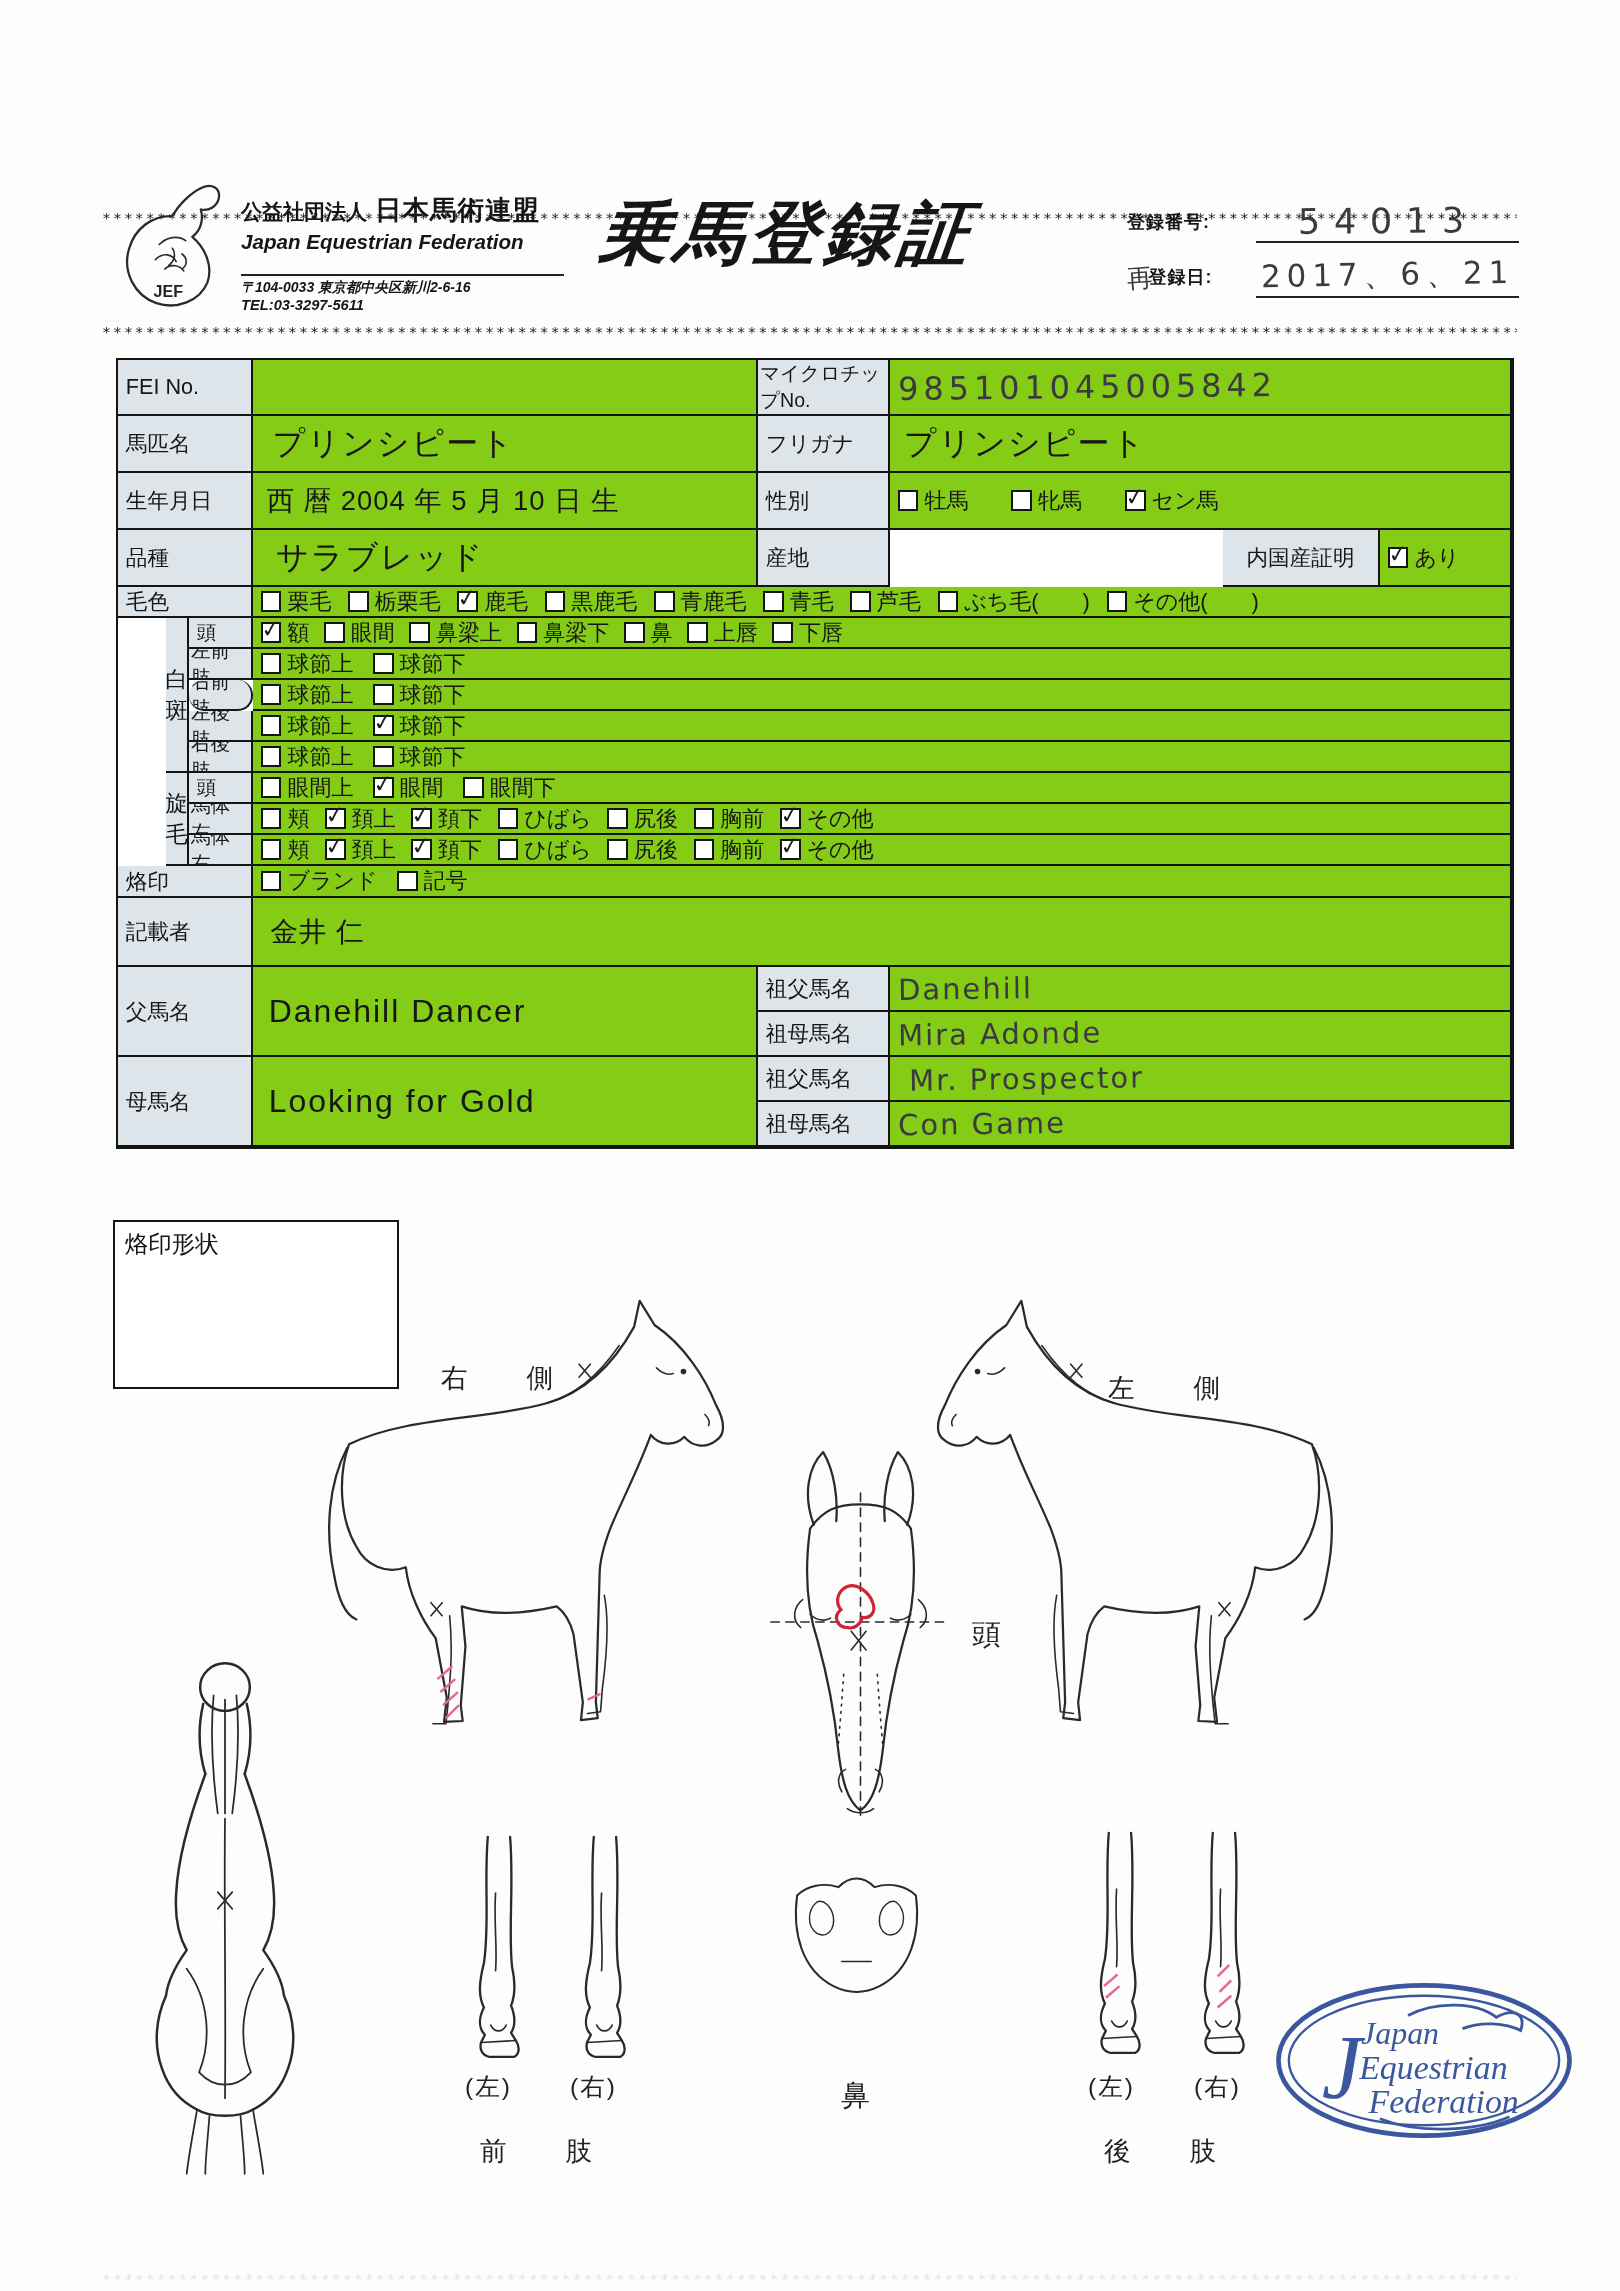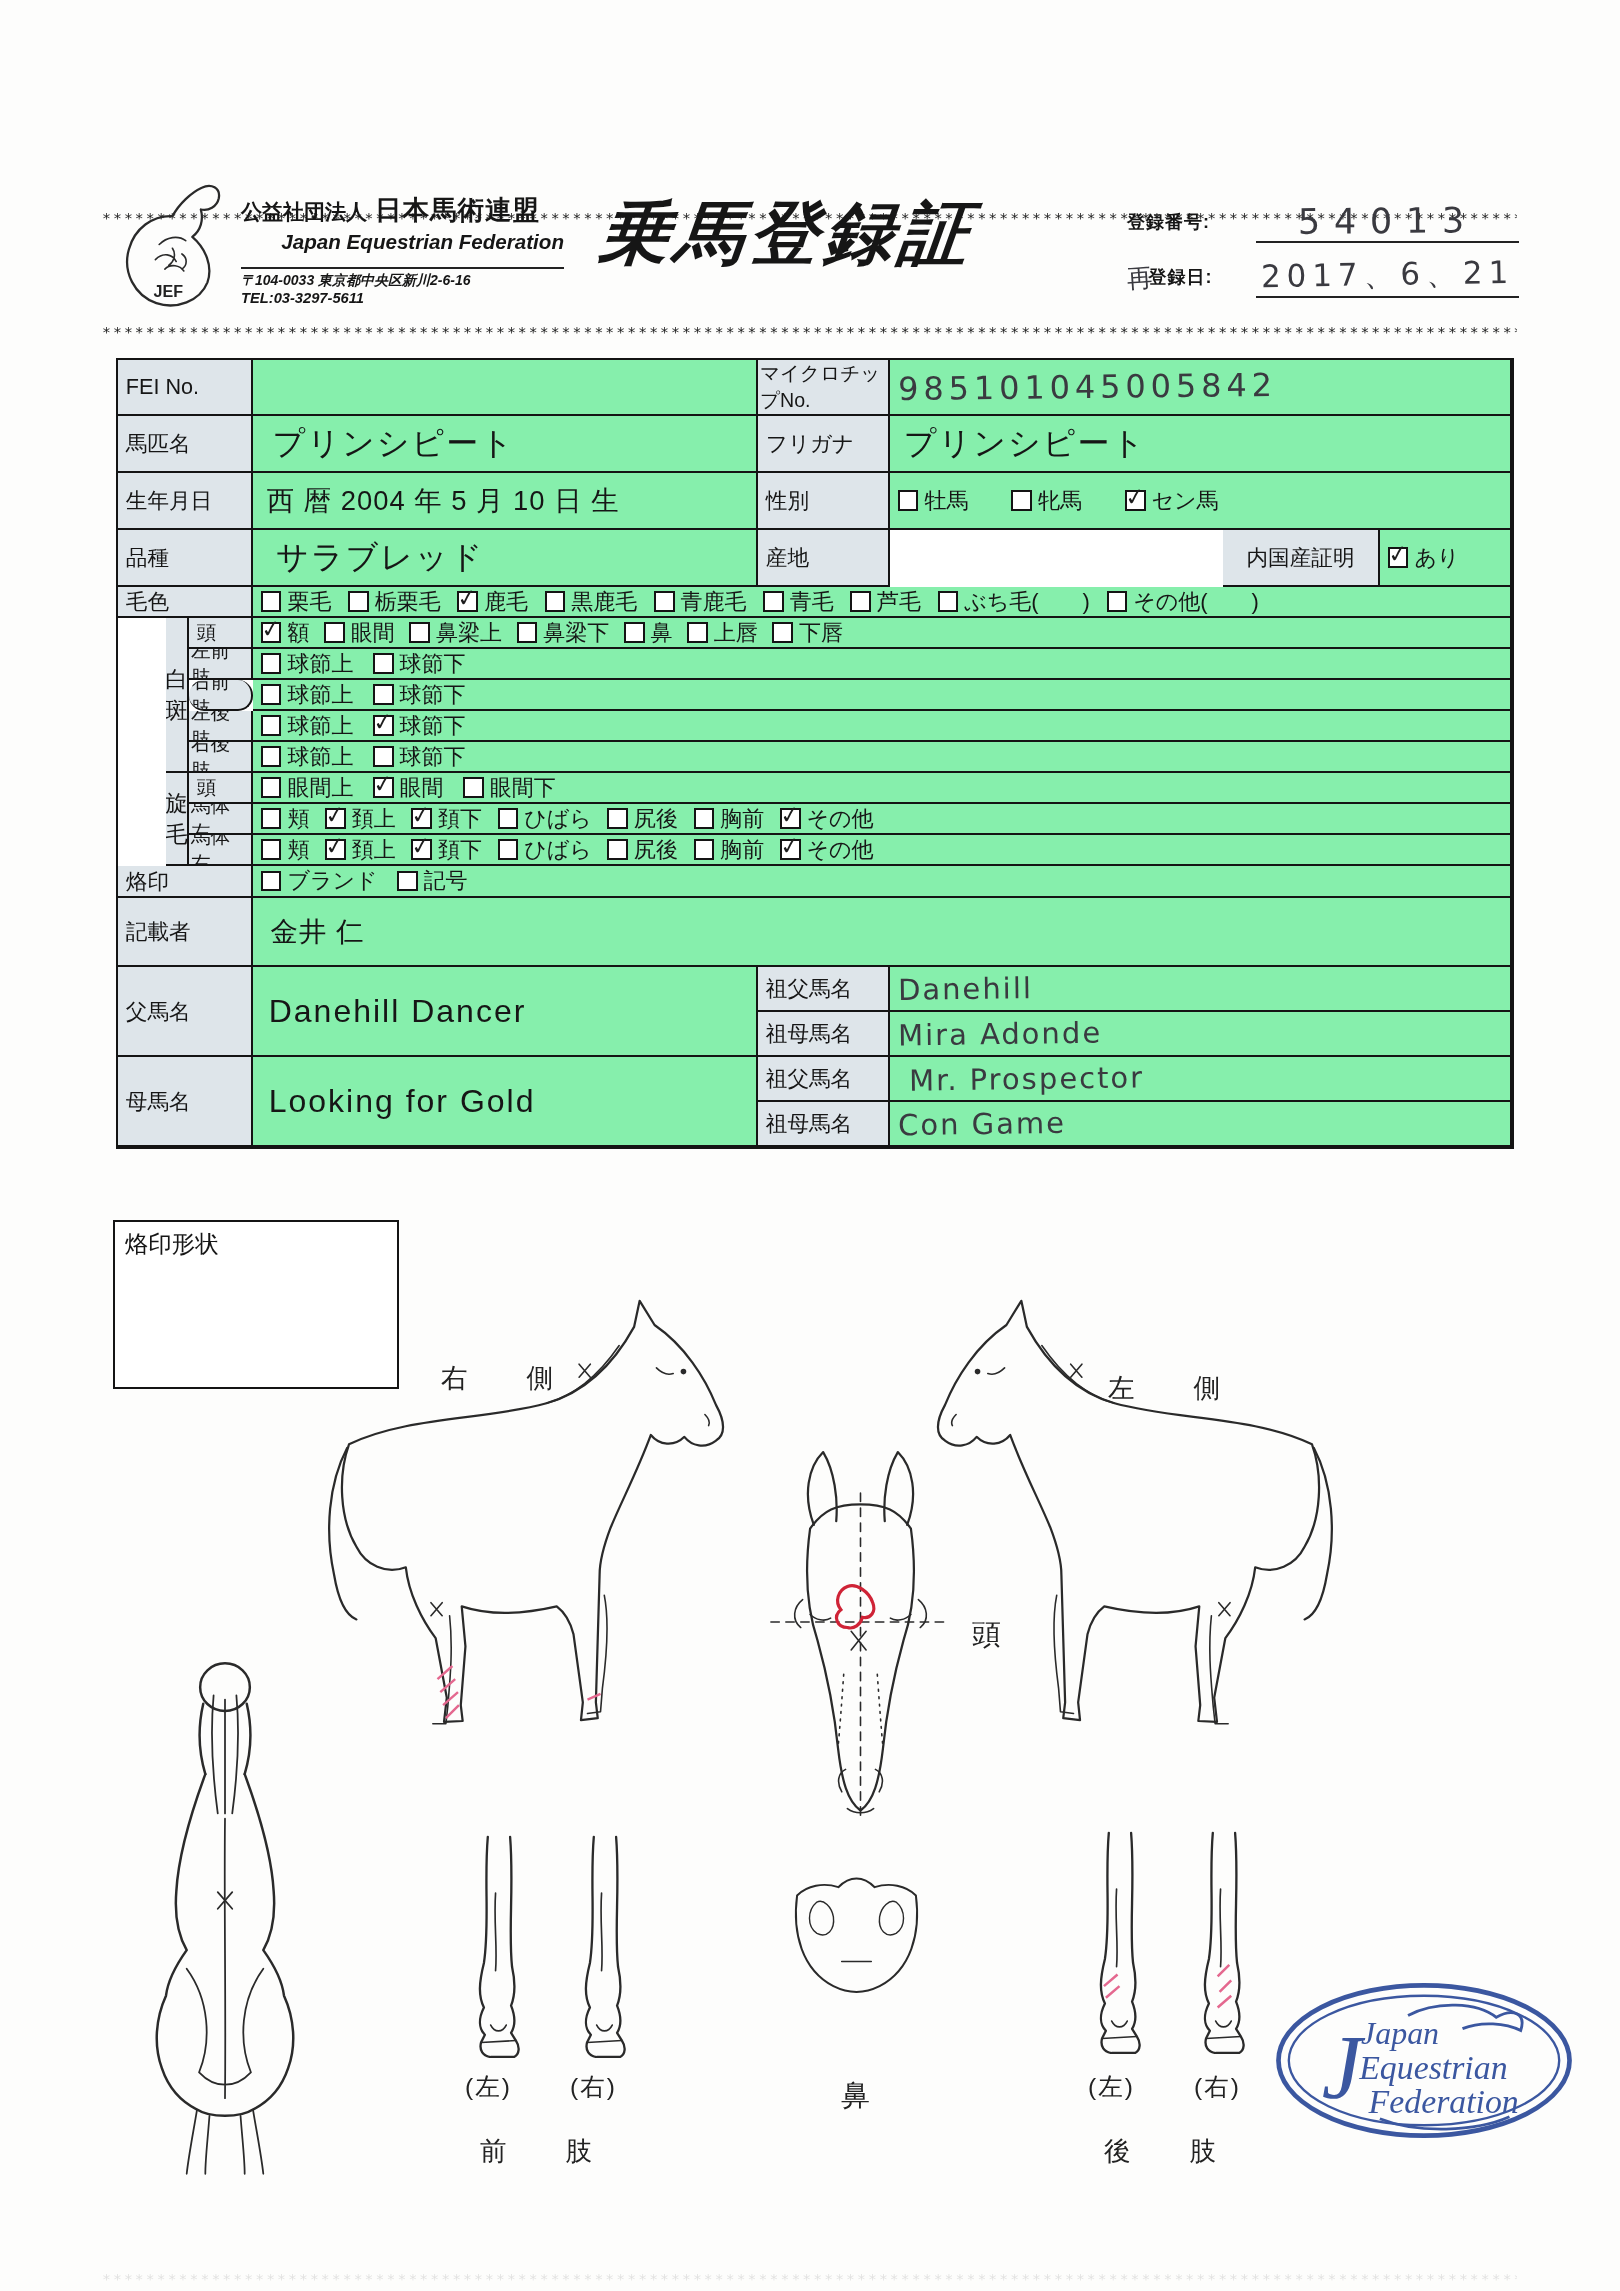--- a/index.html
+++ b/index.html
@@ -7,21 +7,21 @@
         font-family:"Liberation Sans",sans-serif;color:#161616;overflow:hidden;}
   .sep{position:absolute;left:102px;width:1415px;white-space:nowrap;overflow:hidden;
        font-size:14.7px;letter-spacing:2.1px;color:#222;font-family:"DejaVu Sans Mono",monospace;}
   .sep.faint{opacity:.12;}
   
   .logo{position:absolute;left:110px;top:178px;}
   .orgblock{position:absolute;left:241px;top:192px;width:323px;}
   .org-line1{font-size:18.6px;font-weight:700;white-space:nowrap;}
   .org-prefix{font-size:21px;font-weight:700;margin-right:8px;}
   .org-name{font-size:26.5px;font-weight:900;letter-spacing:1px;}
-  .org-en{font-size:20.6px;font-style:italic;font-weight:600;margin-top:2px;border-bottom:2px solid #222;padding-bottom:13px;text-align:right;}
+  .org-en{font-size:20.6px;font-style:italic;font-weight:600;margin-top:2px;border-bottom:2px solid #222;padding-bottom:20px;}
   .org-small{font-size:14px;font-style:italic;font-weight:700;margin-top:2.9px;white-space:nowrap;}
   .org-tel{font-size:14.7px;font-style:italic;font-weight:700;}
   .doc-title{position:absolute;left:600px;top:188px;font-size:69px;font-weight:900;font-style:italic;
              letter-spacing:5.9px;transform:skewX(-6deg);white-space:nowrap;}
   .regbox{position:absolute;left:1127px;top:194px;width:402px;}
   .regrow{position:relative;height:55px;}
   .reglabel{position:absolute;left:0;top:15.7px;font-size:18px;font-weight:700;letter-spacing:1px;}
   .regline{position:absolute;left:129px;right:9.8px;bottom:5.9px;border-bottom:2.9px solid #222;text-align:center;}
   .hand{font-family:"DejaVu Sans",sans-serif;color:#3a3a40;}
   .regno{font-size:35px;letter-spacing:13.7px;transform:rotate(-.4deg);display:inline-block;}
@@ -30,21 +30,21 @@
   
   .formtable{position:absolute;left:116px;top:358px;display:grid;
              grid-template-columns:71px 64px 505px 132px 333px 157px 132px;
              grid-template-rows:56px 57px 57px 57px 31px 31px 31px 31px 31px 31px 31px 31px 31px 32px 69px 45px 45px 45px 45px;
              border:2.9px solid #141414;background:#fff;}
   .cell{box-sizing:border-box;border-right:2px solid #141414;border-bottom:2px solid #141414;
         display:flex;align-items:center;padding:0 7.8px;overflow:hidden;}
   .lab{background:#dee5ea;font-size:21.6px;font-weight:400;}
   .lab.small{font-size:19.6px;}
   .grouplab{justify-content:center;font-size:22.5px;padding:0 2px;margin-left:48px;}
-  .val{background:#86efac;text-align:right;}
+  .val{background:#84cc16;text-align:right;}
   .bigval{font-size:32px;letter-spacing:2px;}
   .midval{font-size:27.4px;letter-spacing:1px;}
   .ckrow{display:flex;align-items:center;column-gap:19.6px;flex-wrap:nowrap;}
   .ckrow.wide{column-gap:43px;}
   .ck-item{display:inline-flex;align-items:center;white-space:nowrap;}
   .ckbox{position:relative;width:16.7px;height:16.7px;border:2.4px solid #141414;display:inline-block;
          margin-right:5.9px;flex:none;background:#fff;}
   .ckbox .tick{position:absolute;left:-2px;top:-8.8px;font-size:23.5px;font-weight:700;color:#1c1c1c;
                transform:rotate(-8deg);font-family:"DejaVu Sans",sans-serif;}
   .cklabel{font-size:22px;}

